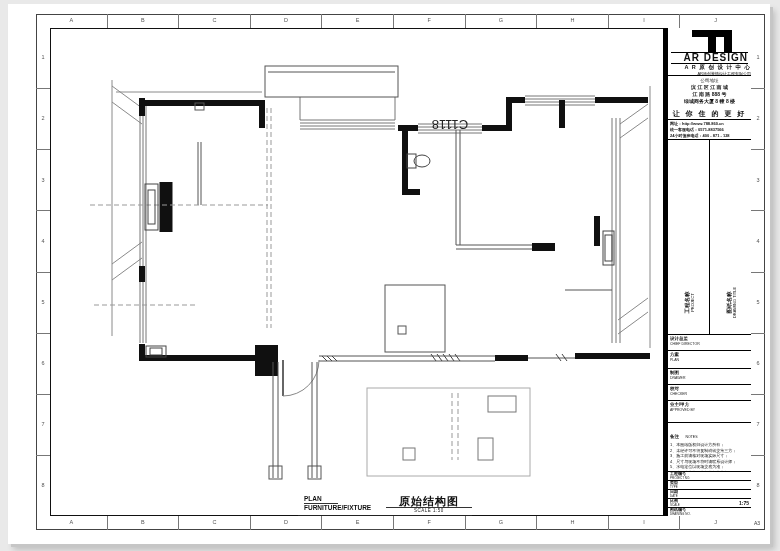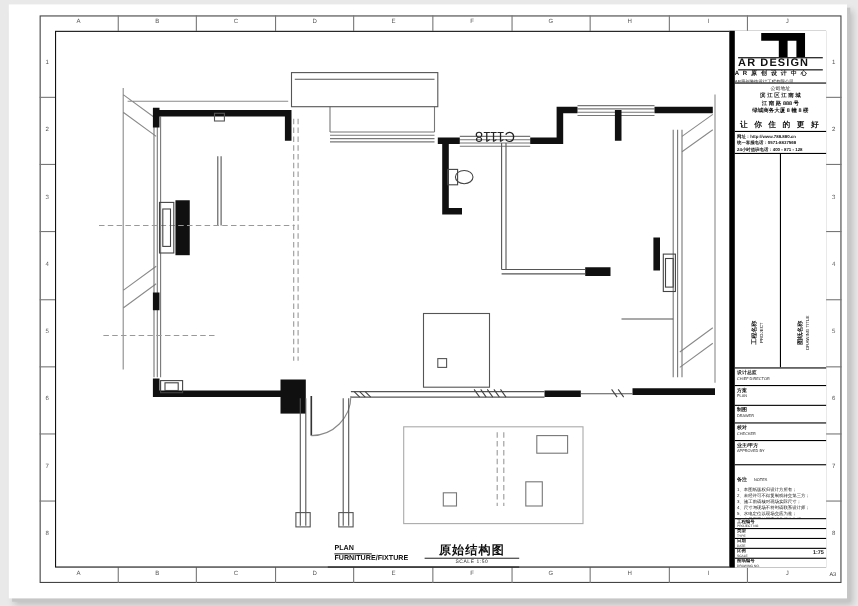--- a/index.html
+++ b/index.html
@@ -31,21 +31,21 @@
   .cap-left{width:88px;padding-left:6px;box-sizing:border-box;}
   .cap-left .l1{font-size:6.5px;font-weight:bold;border-bottom:1px solid #333;width:34px;line-height:8px;}
   .cap-left .l2{font-size:6.5px;font-weight:bold;line-height:8px;}
   .cap-right{width:86px;text-align:center;}
   .cap-right .cn{font-size:11px;font-weight:bold;letter-spacing:1px;border-bottom:1px solid #333;line-height:12px;}
   .cap-right .sc{font-size:4.5px;letter-spacing:.5px;color:#222;line-height:6px;}
   
   .tb{position:absolute;left:655px;top:24px;width:88px;height:488px;box-sizing:border-box;
     border-left:5px solid #000;background:#fff;display:flex;flex-direction:column;z-index:5;}
   .tb section{box-sizing:border-box;overflow:hidden;}
-  .tb .logo{height:48px;text-align:left;padding-top:2px;border-bottom:1px solid #000;}
+  .tb .logo{height:48px;text-align:right;padding-top:2px;border-bottom:1px solid #000;}
   .logo-mark{display:block;margin:0 auto;}
   .brand-name{font-size:10px;font-weight:bold;letter-spacing:1px;line-height:10px;
     border-top:1px solid #000;border-bottom:1px solid #000;margin:0 3px;}
   .brand-sub{font-size:5.5px;font-weight:bold;letter-spacing:1px;line-height:7px;}
   .brand-co{font-size:4px;line-height:5px;color:#111;}
   .tb .addr{height:32px;text-align:center;padding-top:2px;}
   .addr-label{font-size:4.5px;line-height:6px;}
   .addr-line{font-size:5px;font-weight:bold;line-height:7px;}
   .tb .slogan{height:11px;text-align:center;font-size:7px;font-weight:bold;letter-spacing:2px;line-height:11px;}
   .tb .contact{height:20px;border-top:1px solid #000;padding:1px 2px;}

